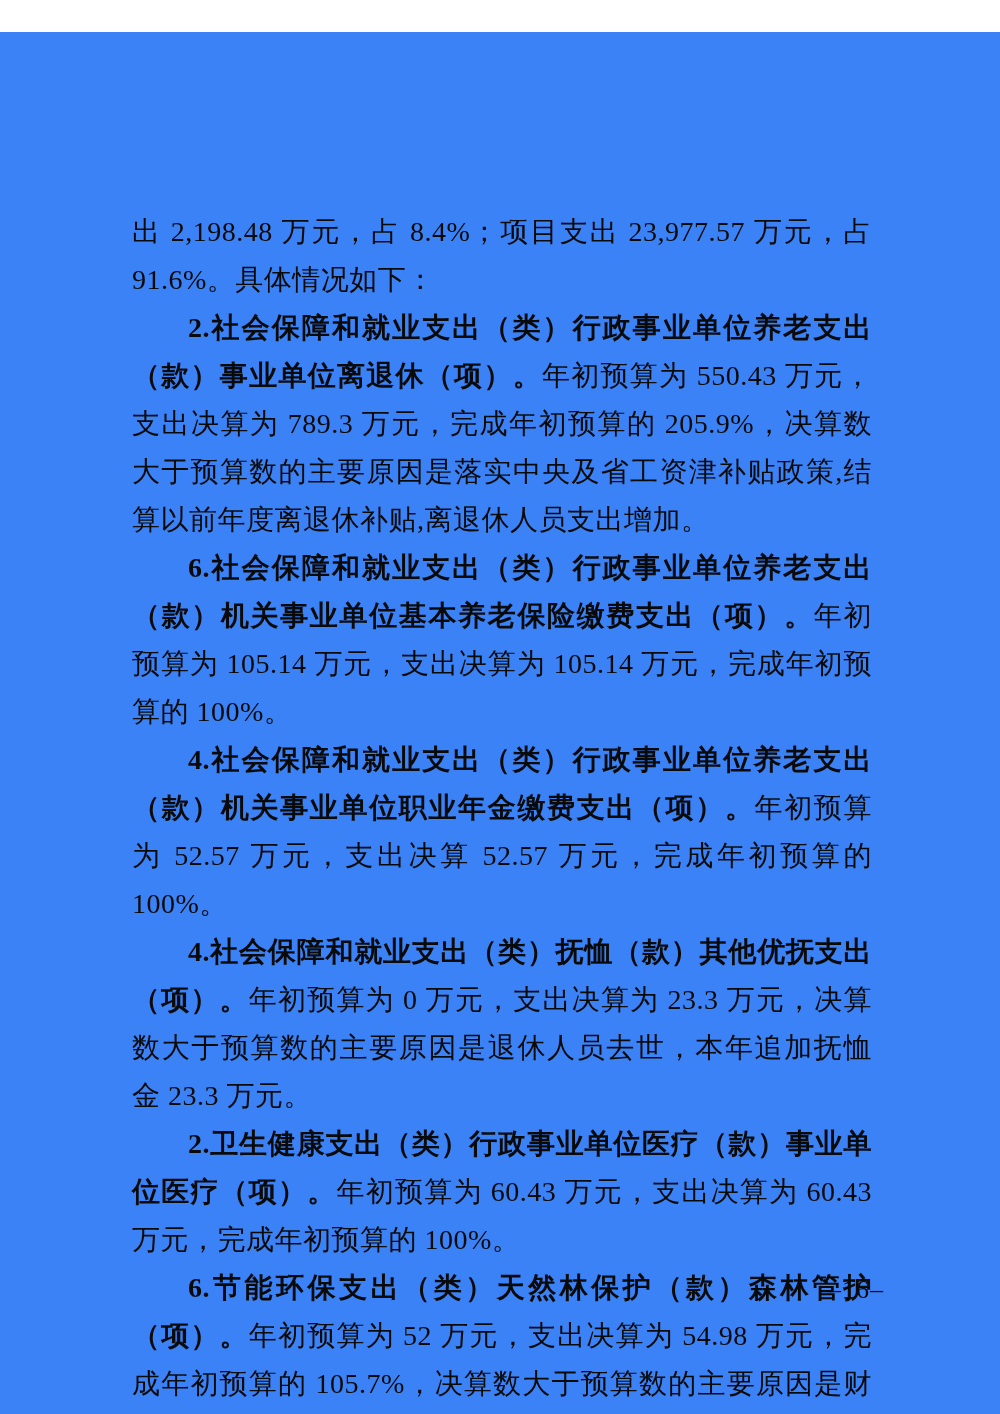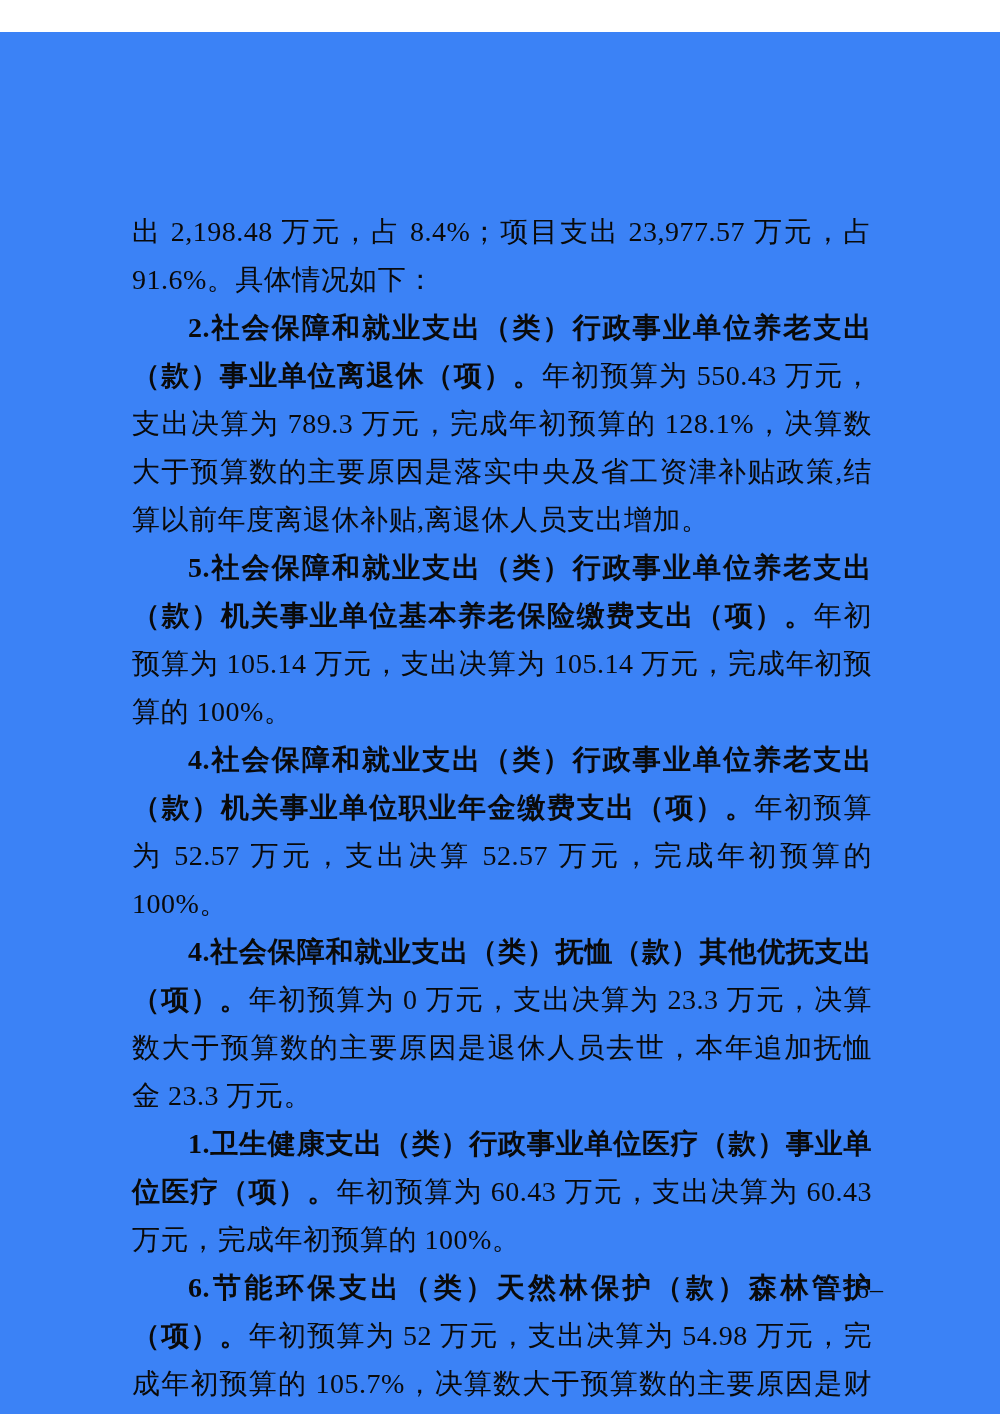--- a/index.html
+++ b/index.html
@@ -52,28 +52,28 @@
   }
 </style>
 </head>
 <body>
 
 <div class="page">
   <main class="text-block">
 
     <p class="para"><span class="lead"></span><span class="body-text">出 2,198.48 万元，占 8.4%；项目支出 23,977.57 万元，占 91.6%。具体情况如下：</span></p>
 
-    <p class="para indent"><span class="lead">2.社会保障和就业支出（类）行政事业单位养老支出（款）事业单位离退休（项）。</span><span class="body-text">年初预算为 550.43 万元，支出决算为 789.3 万元，完成年初预算的 128.1%，决算数大于预算数的主要原因是落实中央及省工资津补贴政策,结算以前年度离退休补贴,离退休人员支出增加。</span></p>
+    <p class="para indent"><span class="lead">2.社会保障和就业支出（类）行政事业单位养老支出（款）事业单位离退休（项）。</span><span class="body-text">年初预算为 550.43 万元，支出决算为 789.3 万元，完成年初预算的 205.9%，决算数大于预算数的主要原因是落实中央及省工资津补贴政策,结算以前年度离退休补贴,离退休人员支出增加。</span></p>
 
-    <p class="para indent"><span class="lead">5.社会保障和就业支出（类）行政事业单位养老支出（款）机关事业单位基本养老保险缴费支出（项）。</span><span class="body-text">年初预算为 105.14 万元，支出决算为 105.14 万元，完成年初预算的 100%。</span></p>
+    <p class="para indent"><span class="lead">6.社会保障和就业支出（类）行政事业单位养老支出（款）机关事业单位基本养老保险缴费支出（项）。</span><span class="body-text">年初预算为 105.14 万元，支出决算为 105.14 万元，完成年初预算的 100%。</span></p>
 
     <p class="para indent"><span class="lead">4.社会保障和就业支出（类）行政事业单位养老支出（款）机关事业单位职业年金缴费支出（项）。</span><span class="body-text">年初预算为 52.57 万元，支出决算 52.57 万元，完成年初预算的 100%。</span></p>
 
     <p class="para indent"><span class="lead">4.社会保障和就业支出（类）抚恤（款）其他优抚支出（项）。</span><span class="body-text">年初预算为 0 万元，支出决算为 23.3 万元，决算数大于预算数的主要原因是退休人员去世，本年追加抚恤金 23.3 万元。</span></p>
 
-    <p class="para indent"><span class="lead">1.卫生健康支出（类）行政事业单位医疗（款）事业单位医疗（项）。</span><span class="body-text">年初预算为 60.43 万元，支出决算为 60.43 万元，完成年初预算的 100%。</span></p>
+    <p class="para indent"><span class="lead">2.卫生健康支出（类）行政事业单位医疗（款）事业单位医疗（项）。</span><span class="body-text">年初预算为 60.43 万元，支出决算为 60.43 万元，完成年初预算的 100%。</span></p>
 
     <p class="para indent"><span class="lead">6.节能环保支出（类）天然林保护（款）森林管护（项）。</span><span class="body-text">年初预算为 52 万元，支出决算为 54.98 万元，完成年初预算的 105.7%，决算数大于预算数的主要原因是财政预算安排林业草原</span></p>
 
   </main>
 
   <div class="page-number">–16–</div>
 </div>
 
 </body></html>

